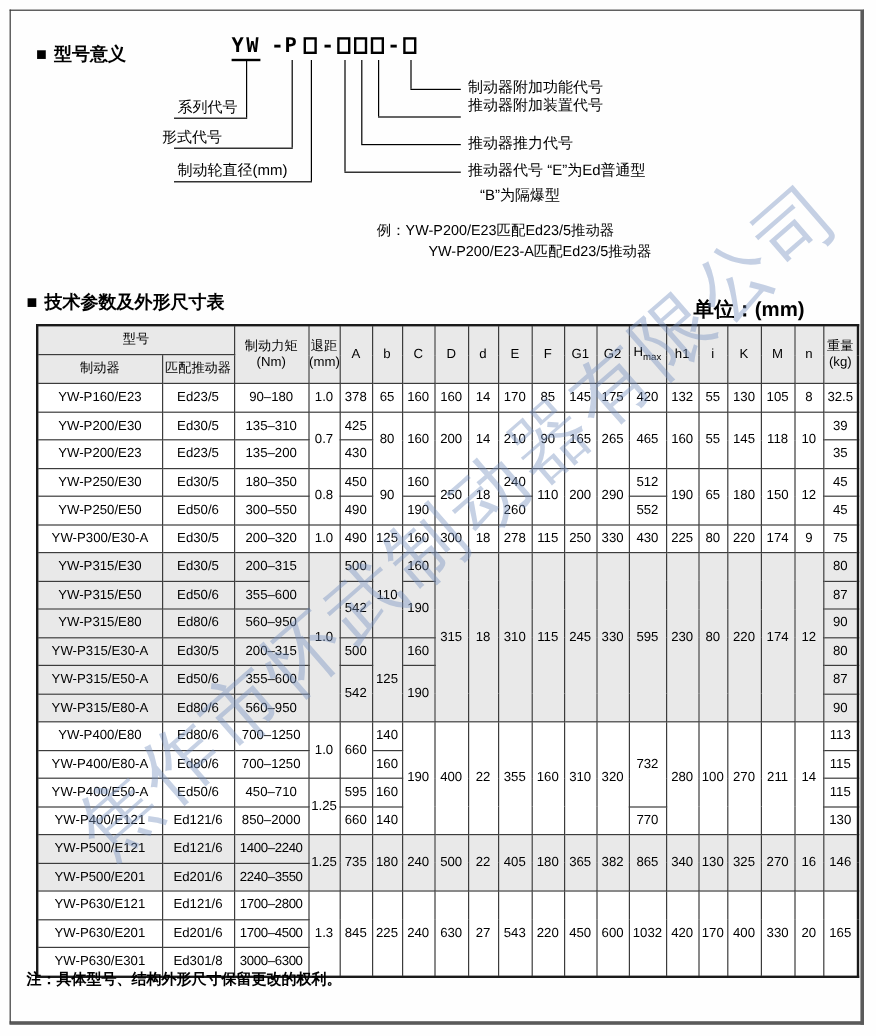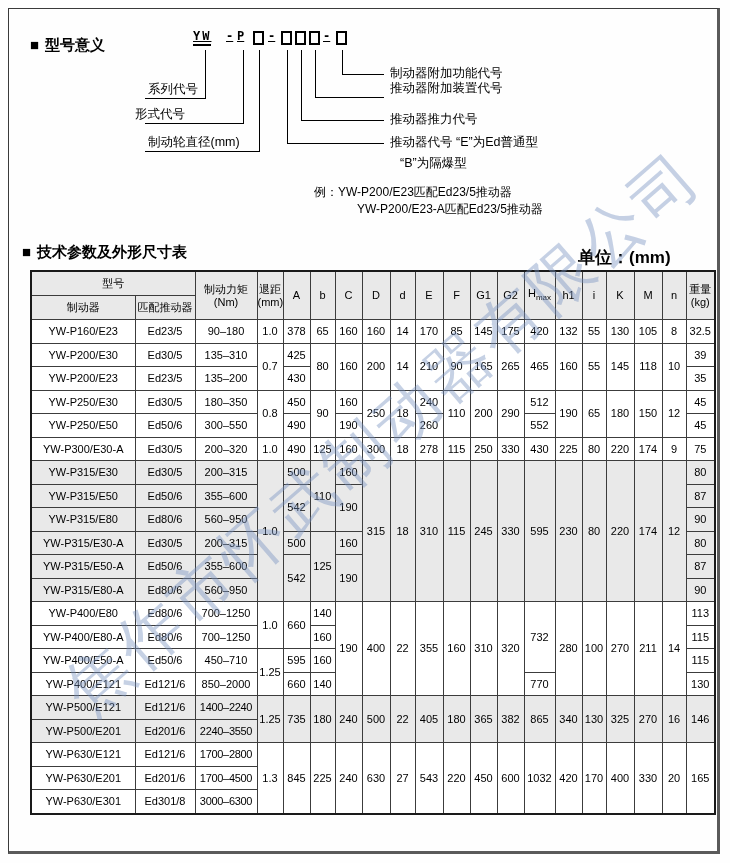--- a/index.html
+++ b/index.html
@@ -5,21 +5,21 @@
   html,body{margin:0;padding:0;}
   body{width:730px;height:863px;background:#ffffff;color:#000;
        font-family:"Liberation Sans","DejaVu Sans",sans-serif;}
   .page{position:relative;width:730px;height:863px;overflow:hidden;background:#fefefe;}
   .frame{position:absolute;left:8px;top:8px;width:712px;height:846px;box-sizing:border-box;
          border:1px solid #3a3a3a;border-right:3px solid #5a5a5a;border-bottom:3px solid #5a5a5a;}
   .sec-title{position:absolute;font-size:15px;font-weight:bold;white-space:nowrap;}
   .bullet{display:inline-block;margin-right:6px;}
   
   .code-part{position:absolute;font-family:"DejaVu Sans Mono","Liberation Mono",monospace;
-             font-weight:bold;font-size:12px;line-height:1;white-space:nowrap;text-decoration:underline;}
+             font-weight:bold;font-size:17px;line-height:1;white-space:nowrap;}
   .code-underline{border-bottom:2px solid #000;padding-bottom:2px;letter-spacing:2px;}
   .code-box{position:absolute;width:11px;height:14px;border:2px solid #000;box-sizing:border-box;}
   .vl{position:absolute;width:0;border-left:1.5px solid #000;}
   .hl{position:absolute;height:0;border-top:1.5px solid #000;}
   .lbl{position:absolute;font-size:12.5px;white-space:nowrap;line-height:1;}
   .example{position:absolute;font-size:12px;white-space:nowrap;line-height:1;}
   
   .unit{position:absolute;font-size:17px;font-weight:bold;white-space:nowrap;}
   table{border-collapse:collapse;table-layout:fixed;width:684px;position:absolute;left:30px;top:270px;}
   th,td{border:1px solid #3c3c3c;text-align:center;vertical-align:middle;padding:0;
@@ -406,15 +406,16 @@
           <td class="narrow">1700–4500</td>
         </tr>
         <tr>
           <td>YW-P630/E301</td>
           <td>Ed301/8</td>
           <td class="narrow">3000–6300</td>
         </tr>
       </tbody>
   </table>
 
+  <div class="note" style="left:22px;top:808px;">注：具体型号、结构外形尺寸保留更改的权利。</div>
 
   <div class="watermark" style="color: rgb(120, 147, 193);">焦作市怀武制动器有限公司</div>
 </div>
 
 </body></html>

